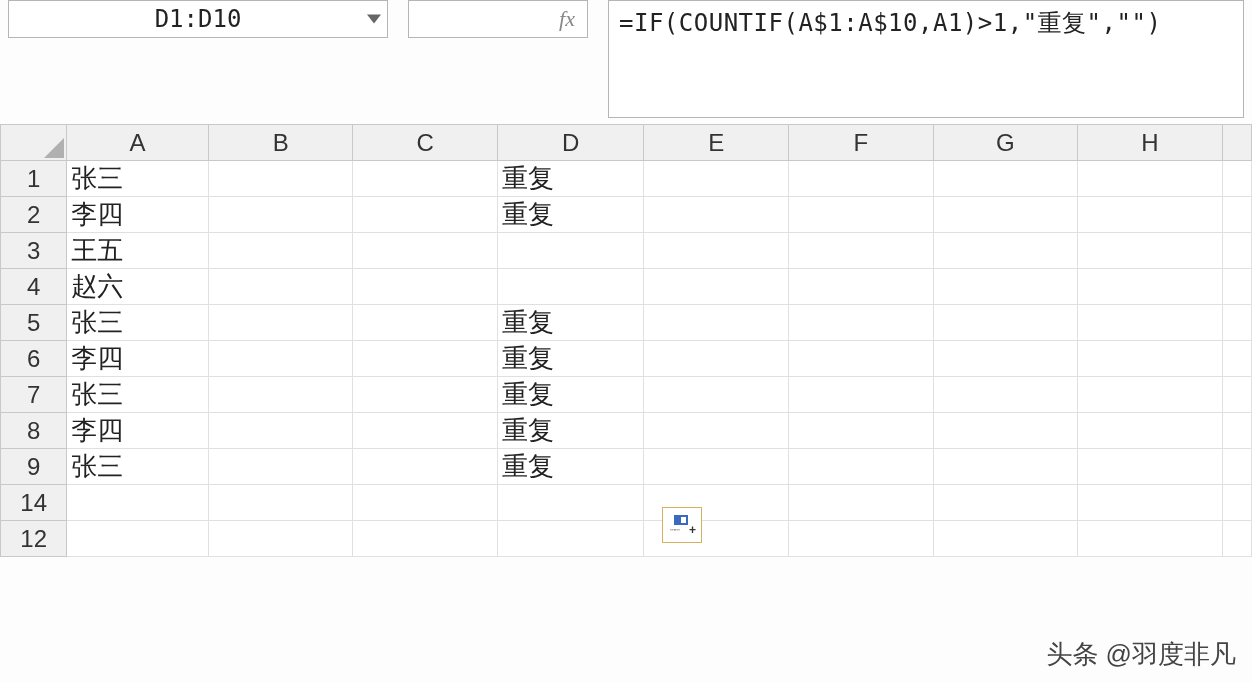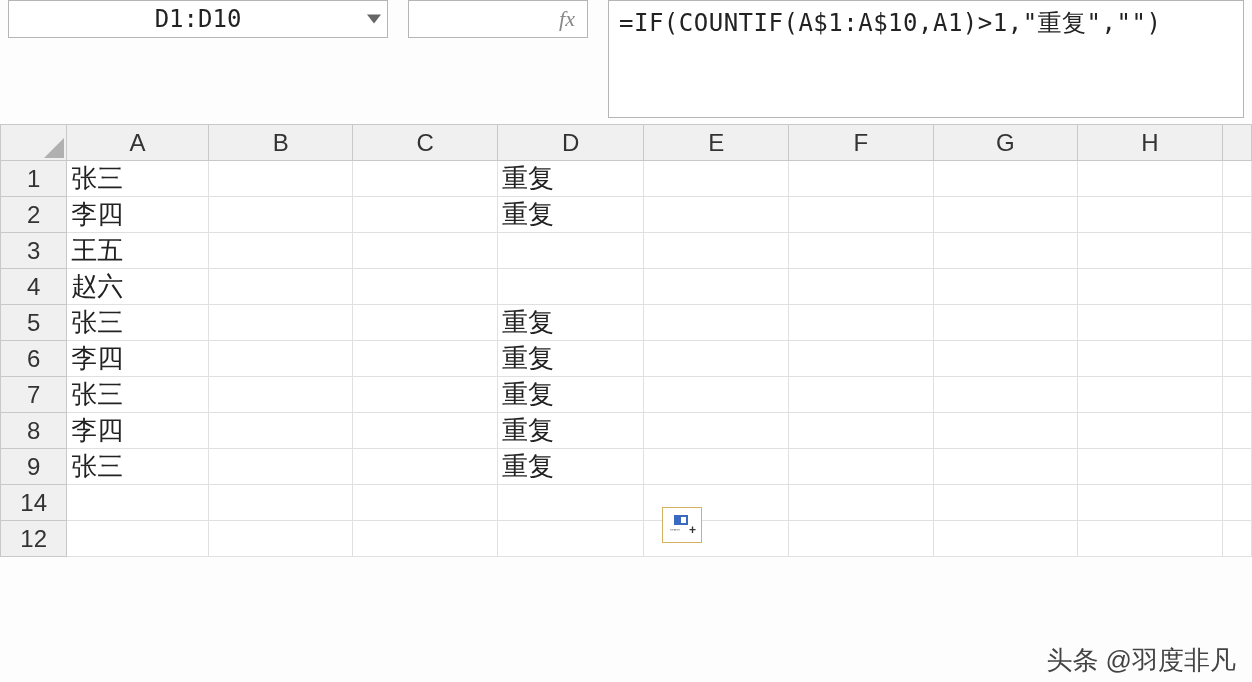--- a/index.html
+++ b/index.html
@@ -168,21 +168,21 @@
     .autofill-icon-plus {
       position: absolute;
       right: -2px; bottom: -2px;
       font-size: 12px;
       color: #333;
       font-weight: bold;
     }
     .watermark {
       position: absolute;
       right: 16px;
-      bottom: 4px;
+      bottom: 10px;
       font-size: 26px;
       color: #444;
       font-family: "Microsoft YaHei", sans-serif;
       text-shadow: 0 0 3px #fff, 0 0 3px #fff;
     }
   </style>
 </head>
 <body>
 
 <div class="formula-bar">

